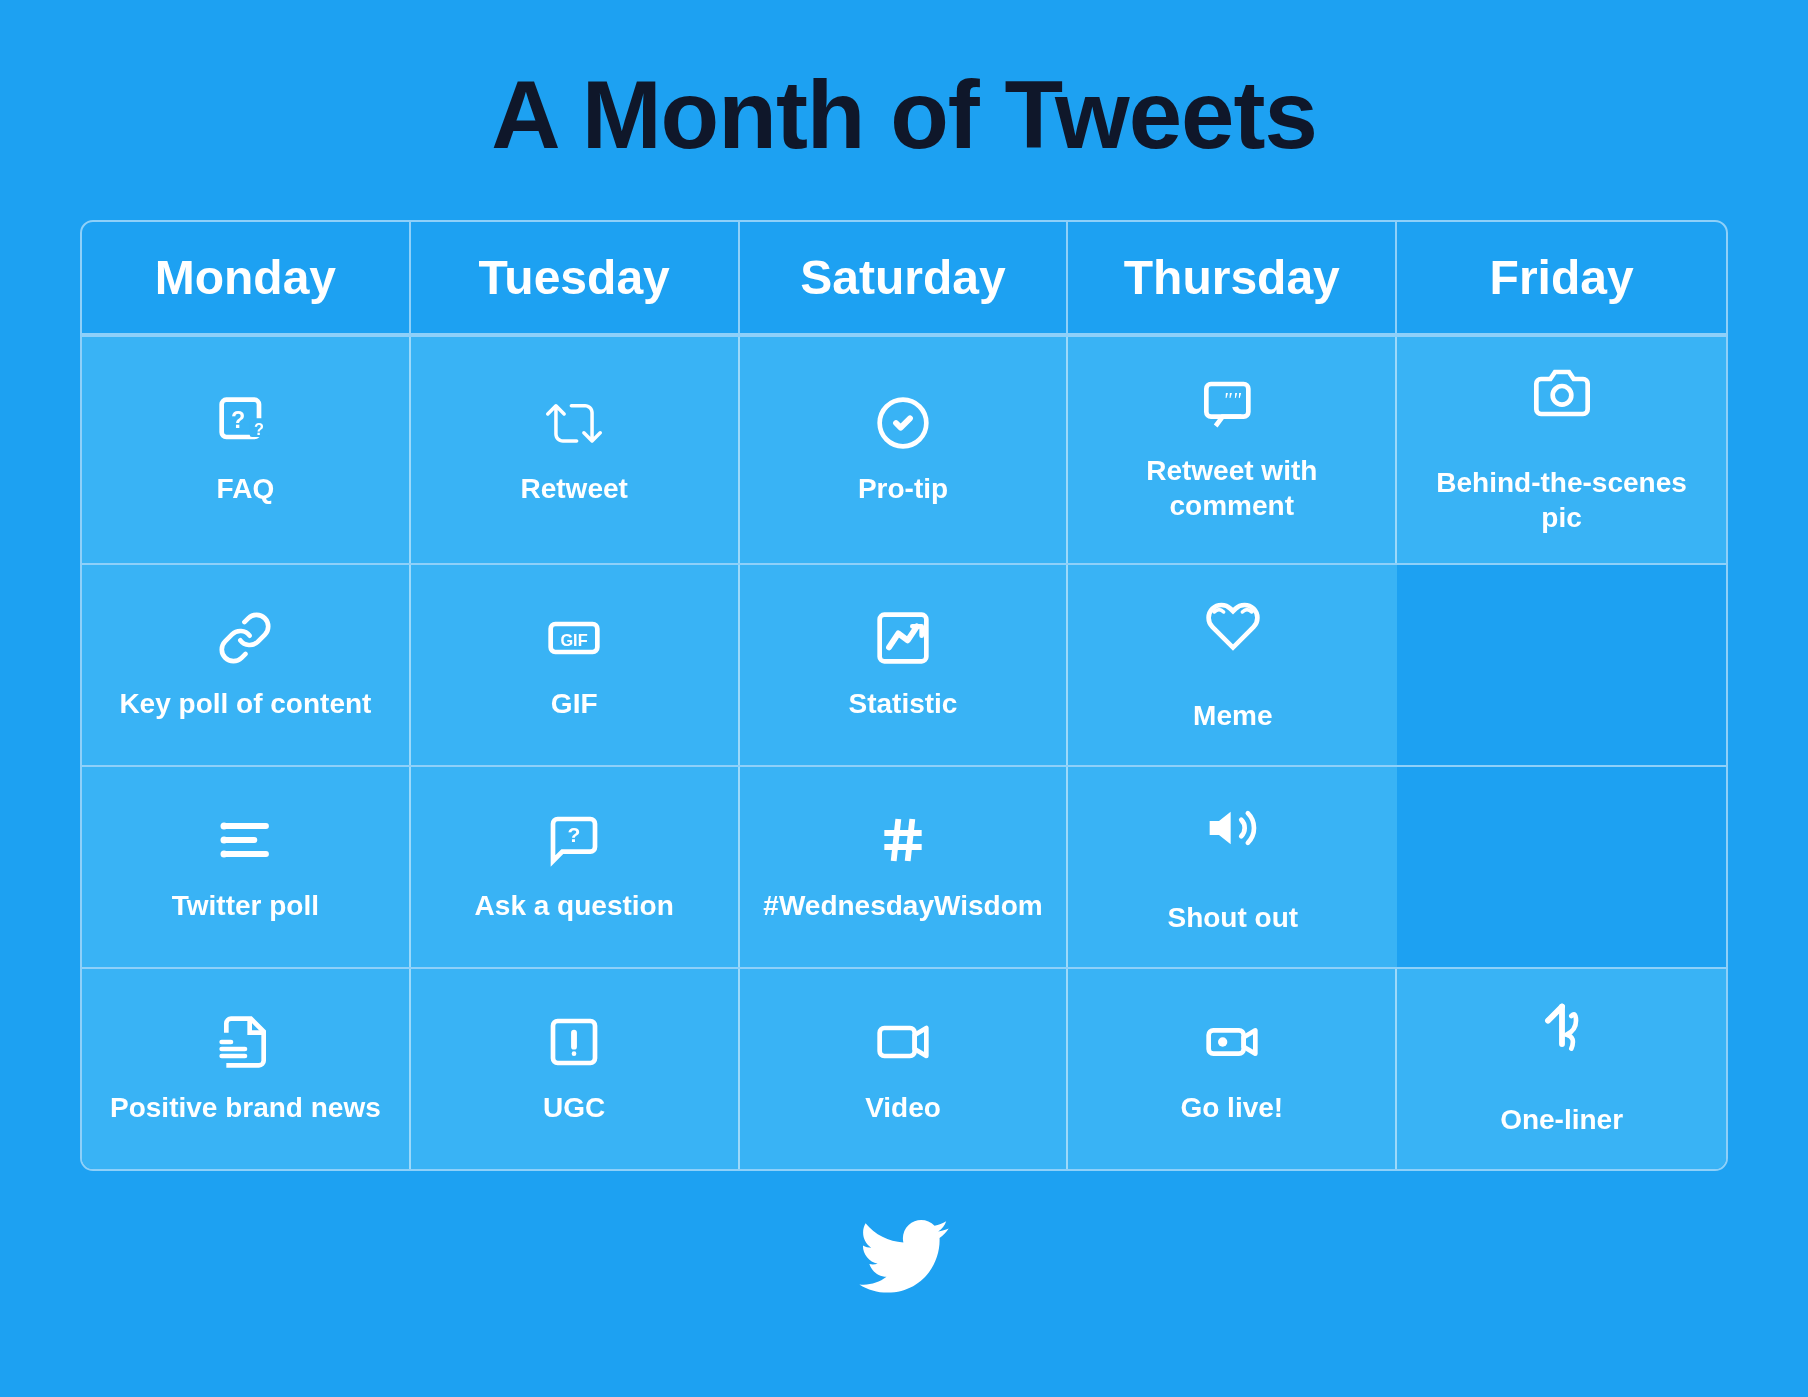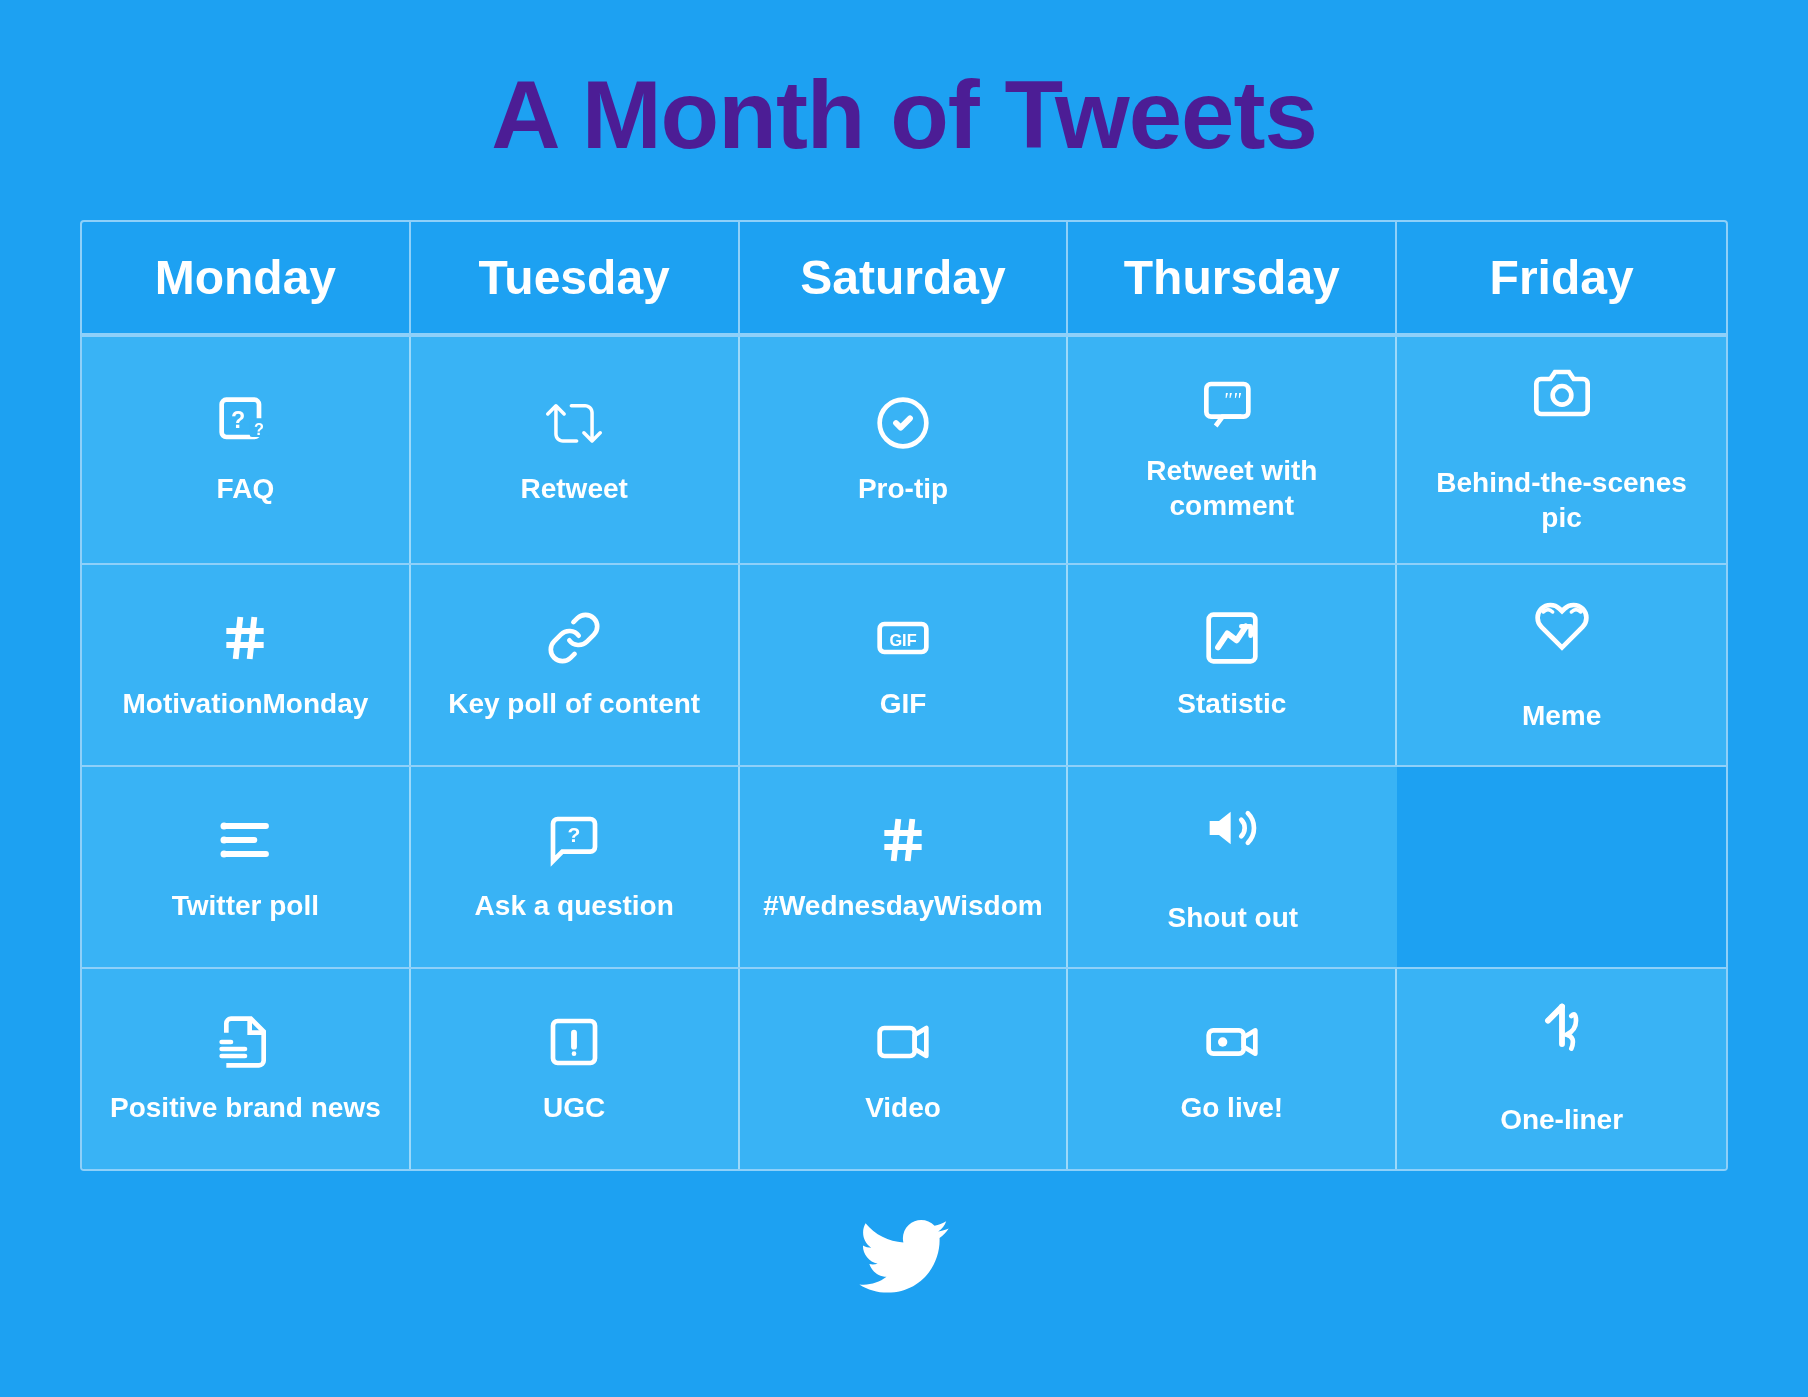--- a/index.html
+++ b/index.html
@@ -7,32 +7,32 @@
       background-color: #1DA1F2;
       font-family: 'Arial Black', 'Arial Bold', Arial, sans-serif;
       width: 1808px;
       min-height: 1397px;
       display: flex;
       flex-direction: column;
       align-items: center;
       padding: 60px 80px 60px 80px;
     }
     .page-title {
-      color: #4c1d95;
+      color: #0f172a;
       font-size: 96px;
       font-weight: 900;
       margin-bottom: 50px;
       text-align: center;
       letter-spacing: -1px;
     }
     .calendar-wrapper {
       width: 100%;
       max-width: 1660px;
       border: 2px solid rgba(255,255,255,0.5);
-      border-radius: 4px;
+      border-radius: 13px;
       overflow: hidden;
     }
     .header-row {
       display: grid;
       grid-template-columns: repeat(5, 1fr);
       border-bottom: 2px solid rgba(255,255,255,0.5);
     }
     .header-cell {
       color: #ffffff;
       font-size: 48px;
@@ -150,31 +150,20 @@
           <path d="M23 19a2 2 0 0 1-2 2H3a2 2 0 0 1-2-2V8a2 2 0 0 1 2-2h4l2-3h6l2 3h4a2 2 0 0 1 2 2z" fill="none" stroke="white" stroke-width="2"></path>
           <circle cx="12" cy="13" r="4" fill="none" stroke="white" stroke-width="2"></circle>
         </svg>
       </span>
       <span class="cell-label">Behind-the-scenes pic</span>
     </div>
   </div>
 
   <div class="grid-row">
 
-    <div class="cell">
-      <span class="cell-icon">
-        <svg class="icon-svg" viewBox="0 0 24 24" fill="white">
-          <line x1="4" y1="9" x2="20" y2="9" stroke="white" stroke-width="2.5"></line>
-          <line x1="4" y1="15" x2="20" y2="15" stroke="white" stroke-width="2.5"></line>
-          <line x1="10" y1="3" x2="8" y2="21" stroke="white" stroke-width="2.5"></line>
-          <line x1="16" y1="3" x2="14" y2="21" stroke="white" stroke-width="2.5"></line>
-        </svg>
-      </span>
-      <span class="cell-label">MotivationMonday</span>
-    </div>
 
     <div class="cell">
       <span class="cell-icon">
         <svg class="icon-svg" viewBox="0 0 24 24" fill="white">
           <path d="M10 13a5 5 0 0 0 7.54.54l3-3a5 5 0 0 0-7.07-7.07l-1.72 1.71" fill="none" stroke="white" stroke-width="2" stroke-linecap="round"></path>
           <path d="M14 11a5 5 0 0 0-7.54-.54l-3 3a5 5 0 0 0 7.07 7.07l1.71-1.71" fill="none" stroke="white" stroke-width="2" stroke-linecap="round"></path>
         </svg>
       </span>
       <span class="cell-label">Key poll of content</span>
     </div>

